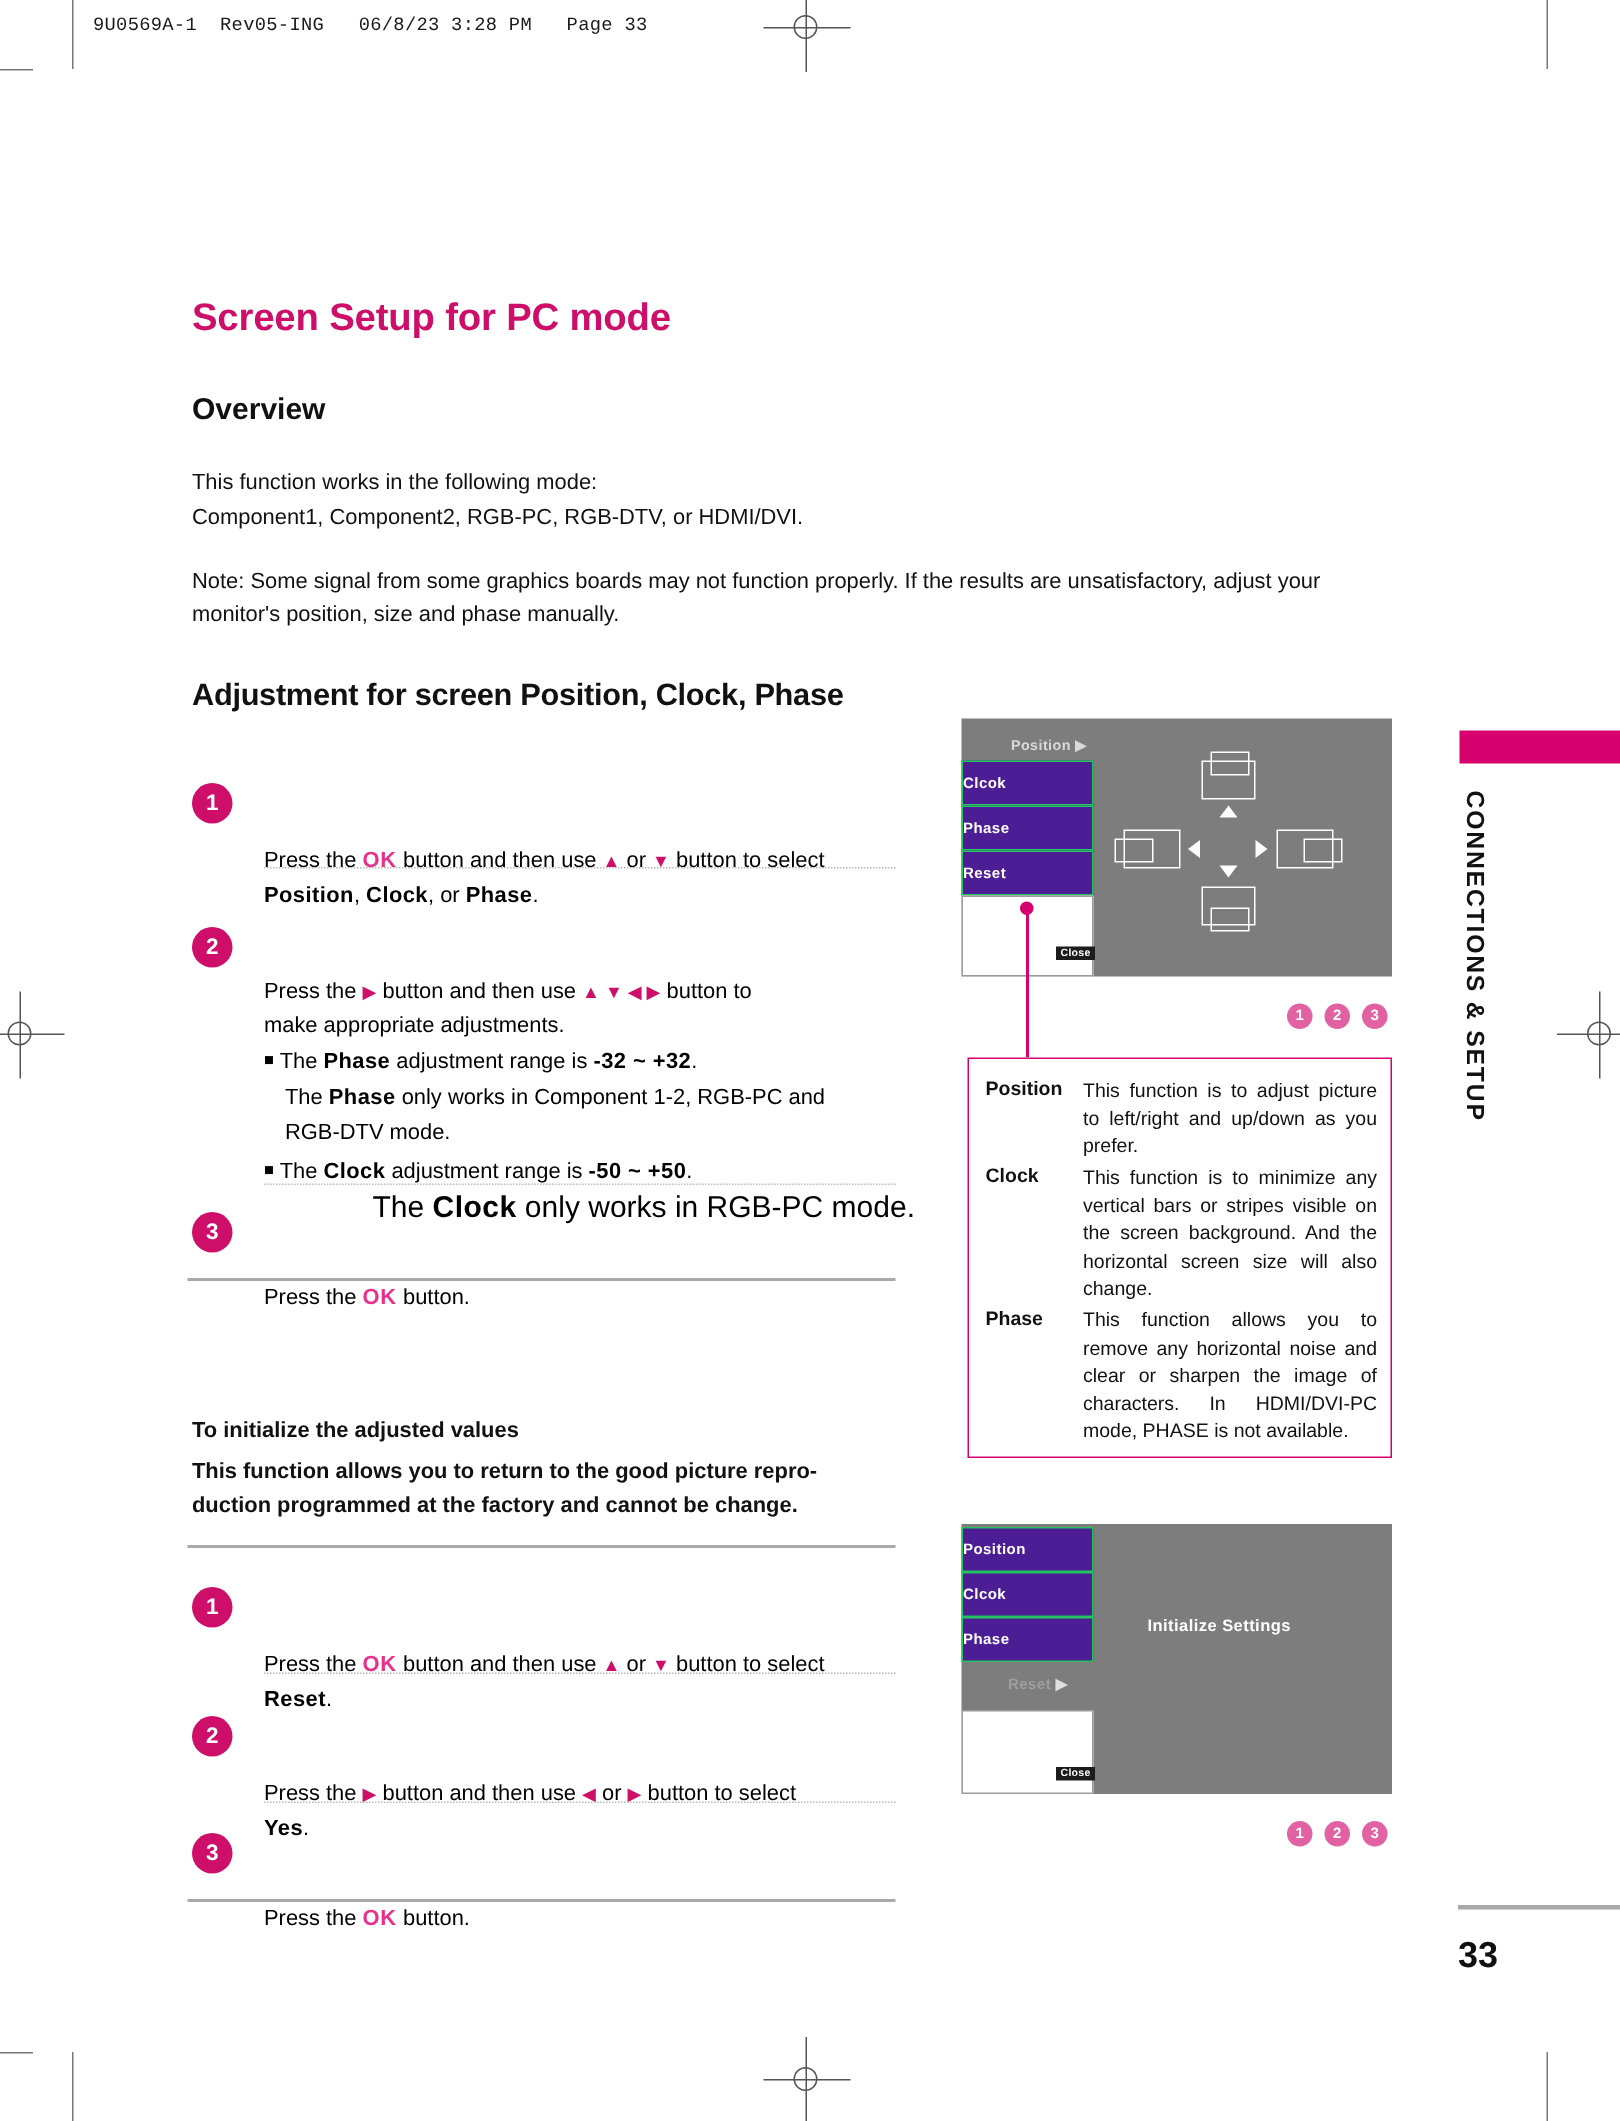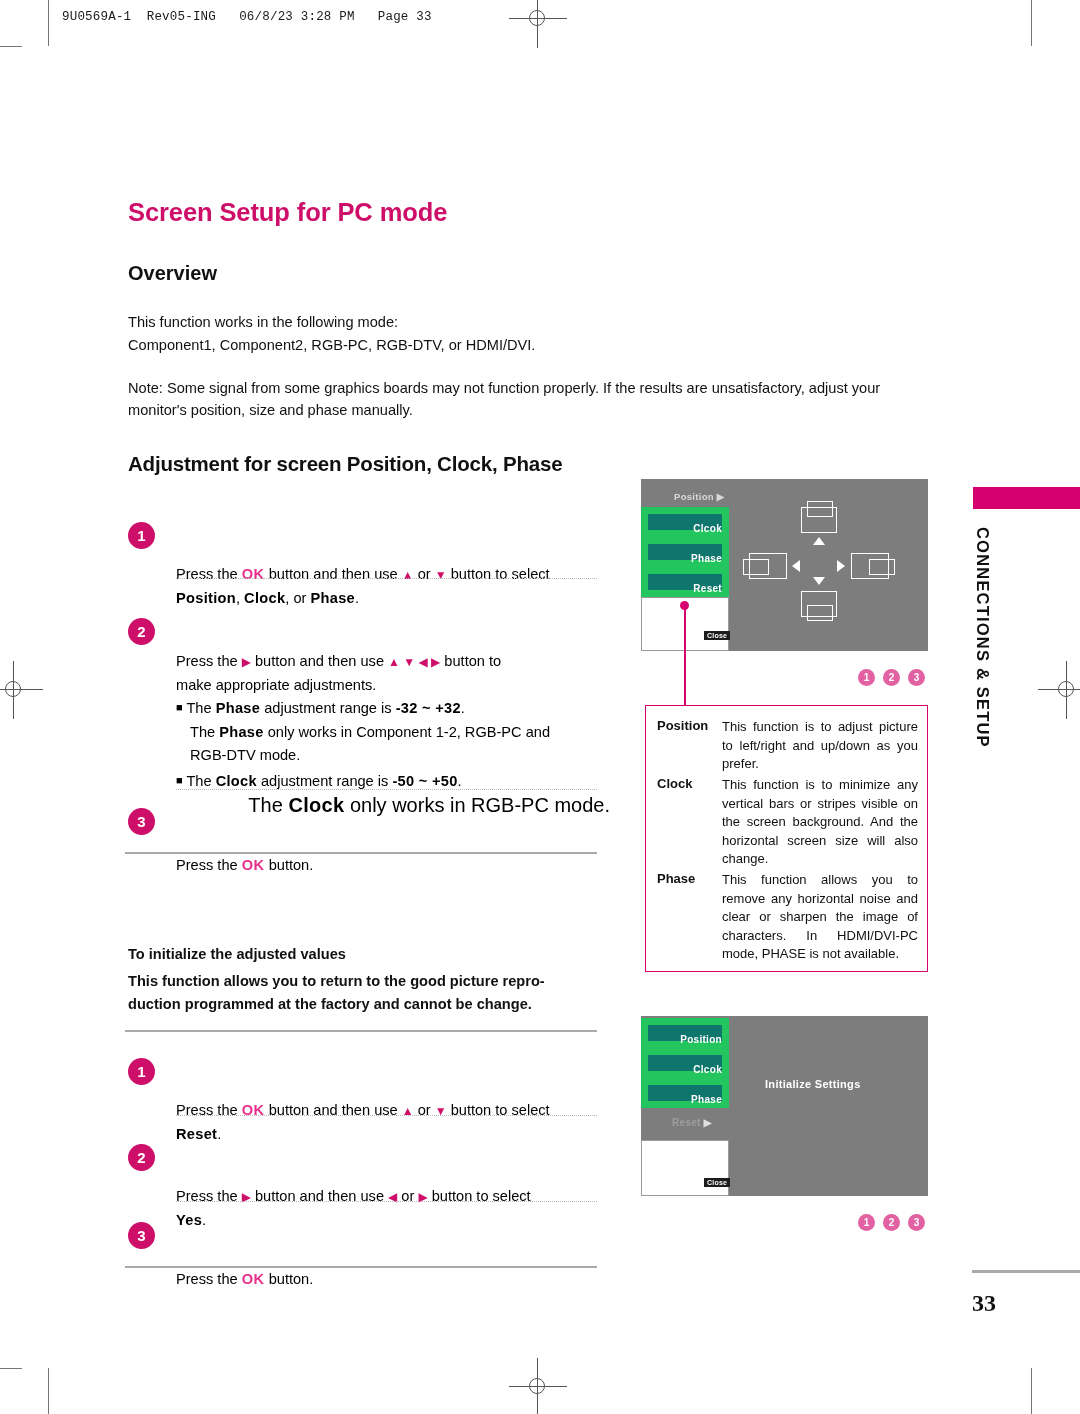--- a/index.html
+++ b/index.html
@@ -175,27 +175,27 @@
   }
   .osd-head {
     position: absolute;
     color: #d9d9d9;
     font-size: 9.5px;
     font-weight: bold;
     letter-spacing: 0.3px;
   }
   .osd-item {
     position: absolute;
-    background: #0f766e;
-    border: 7px solid #22c55e;
+    background: #4c1d95;
+    border: 1px solid #22c55e;
     box-sizing: border-box;
     color: #ffffff;
     font-size: 10px;
     font-weight: bold;
-    text-align: right;
+    text-align: left;
     letter-spacing: 0.3px;
   }
   .osd-item-dim {
     position: absolute;
     color: #9e9e9e;
     font-size: 10px;
     font-weight: bold;
     letter-spacing: 0.3px;
   }
   .osd-white {
@@ -484,15 +484,15 @@
   </div>
 
   <div class="mini" style="left:858px; top:1214px;">1</div>
   <div class="mini" style="left:883px; top:1214px;">2</div>
   <div class="mini" style="left:908px; top:1214px;">3</div>
 
   <div class="tab-bar" style="left:973px; top:487px; width:107px; height:22px;"></div>
   <div class="tab-text" style="left:973px; top:527px;">CONNECTIONS &amp; SETUP</div>
 
   <div class="foot-rule" style="left:972px; top:1270px; width:108px;"></div>
-  <div class="foot-num" style="left:972px; top:1290px;font-family:Liberation Serif, serif;">33</div>
+  <div class="foot-num" style="left:972px; top:1290px;">33</div>
 
 </div>
 
 </body></html>

